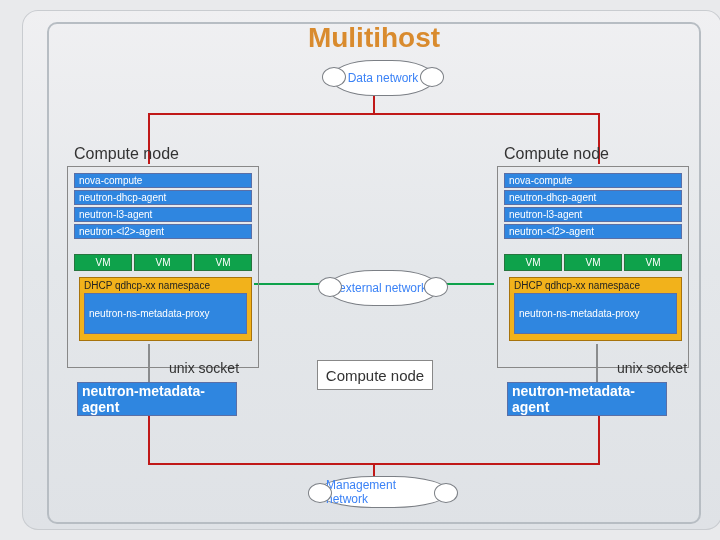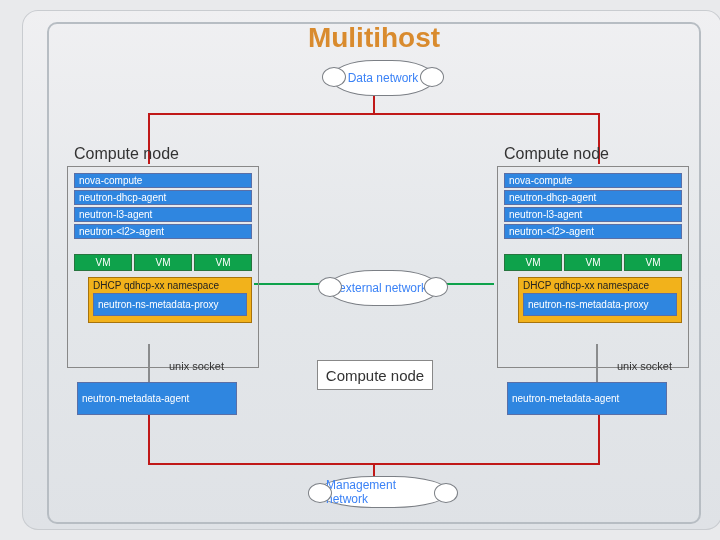--- a/index.html
+++ b/index.html
@@ -9,24 +9,24 @@
   .cloud{position:absolute;background:#ffffff;border:1px solid #7b7f85;border-radius:50%/60%;font-size:12px;color:#3b82f6;display:flex;align-items:center;justify-content:center;padding:4px 8px;}
   .cloud::before,.cloud::after{content:'';position:absolute;background:#ffffff;border:1px solid #7b7f85;border-radius:50%;}
   .cloud::before{width:22px;height:18px;left:-10px;top:6px;}
   .cloud::after{width:22px;height:18px;right:-10px;top:6px;}
   .node{position:absolute;border:1px solid #888;background:rgba(255,255,255,0.0);}
   .node-title{position:absolute;left:6px;top:-22px;font-size:16px;color:#333;white-space:nowrap;}
   .svc{margin:2px 6px 0 6px;border:1px solid #5a6fa6;background:#2f86e0;color:#fff;font-size:10px;padding:1px 4px;}
   .svc-stack{padding:4px 0 9px 0;}
   .vms{display:flex;gap:2px;margin:6px 6px 0 6px;}
   .vm{flex:1;background:#0ea24b;border:1px solid #27753f;color:#fff;font-size:10px;text-align:center;padding:2px 14px;position:relative;}
-  .dhcp{margin:6px 6px 0 20px;background:#f2b21b;border:1px solid #a7730c;font-size:10px;color:#222;padding:2px 4px 6px 4px;position:relative;}
-  .ns{margin-top:2px;background:#2f86e0;border:1px solid #5a6fa6;color:#fff;font-size:10px;padding:5px 4px;}
-  .sock{position:absolute;font-size:11px;color:#333;}
-  .meta{position:absolute;background:#2f86e0;border:1px solid #5a6fa6;color:#fff;font-size:10px;padding:10px 4px;}
+  .dhcp{margin:6px 6px 0 11px;background:#f2b21b;border:1px solid #a7730c;font-size:10px;color:#222;padding:2px 4px 6px 4px;position:relative;}
+  .ns{margin-top:2px;background:#2f86e0;border:1px solid #5a6fa6;color:#fff;font-size:10px;padding:14px 4px;}
+  .sock{position:absolute;font-size:14px;color:#333;}
+  .meta{position:absolute;background:#2f86e0;border:1px solid #5a6fa6;color:#fff;font-size:14px;padding:0 4px;font-weight:bold;}
   .control{position:absolute;border:1px solid #888;background:#fff;font-size:15px;color:#333;display:flex;align-items:center;justify-content:center;}
   svg.wires{position:absolute;left:0;top:0;width:650px;height:498px;pointer-events:none;}
 </style>
 </head>
 <body>
 
 <div class="slide">
   <div class="canvas">
 
     <div class="title">Mulitihost</div>

